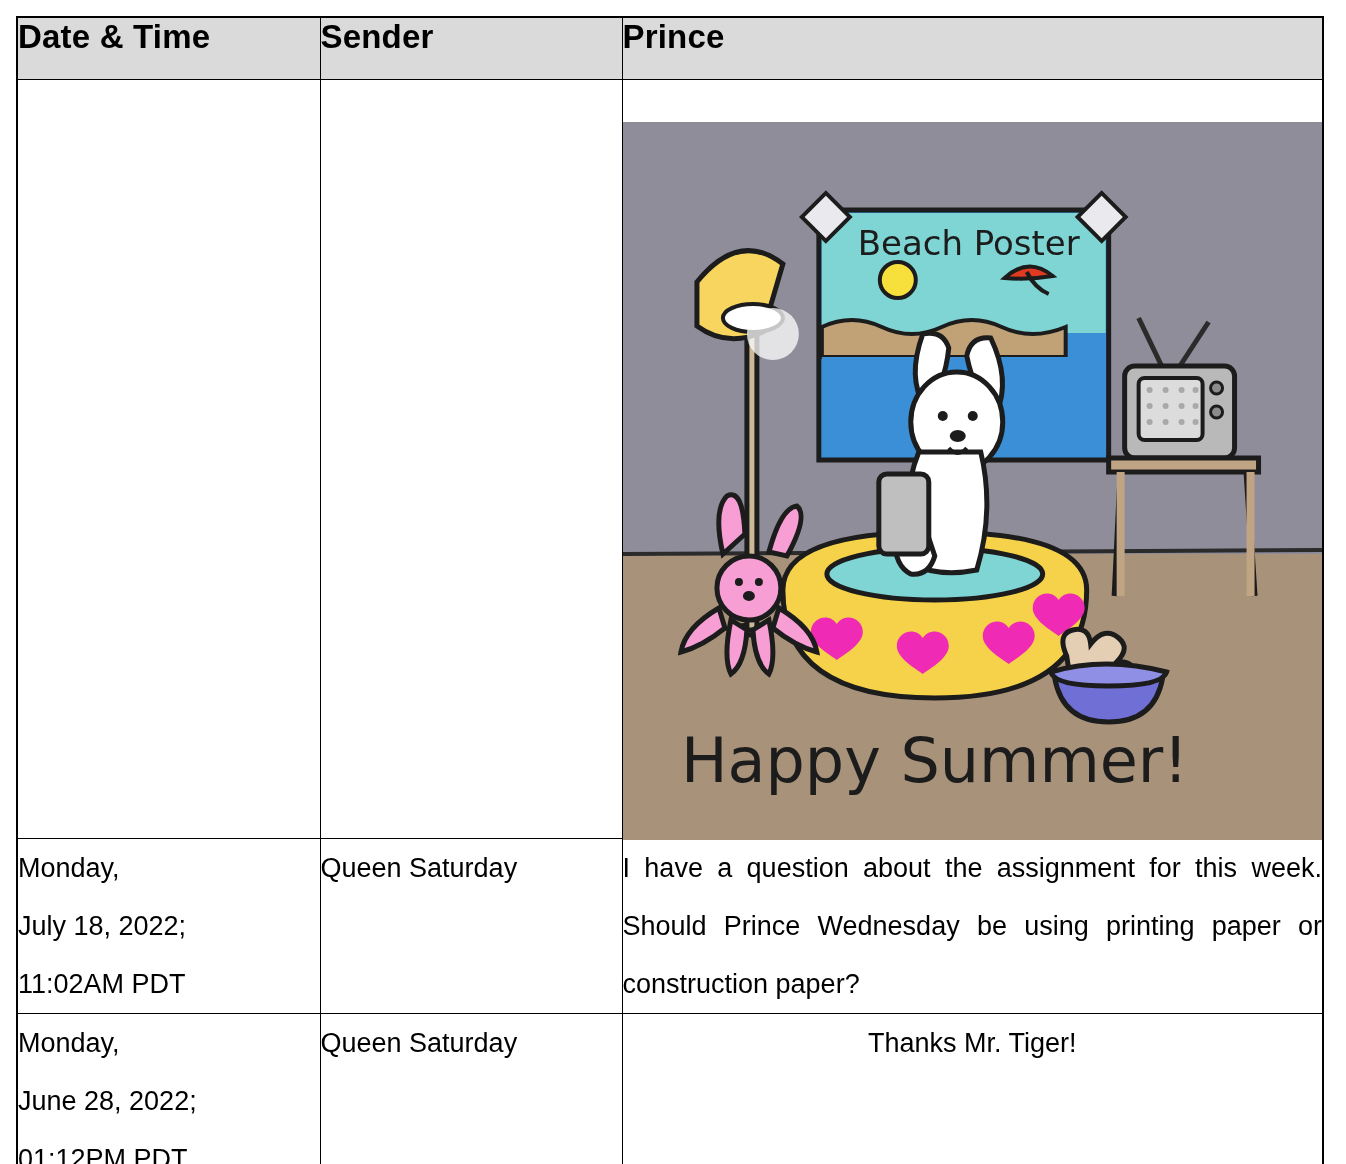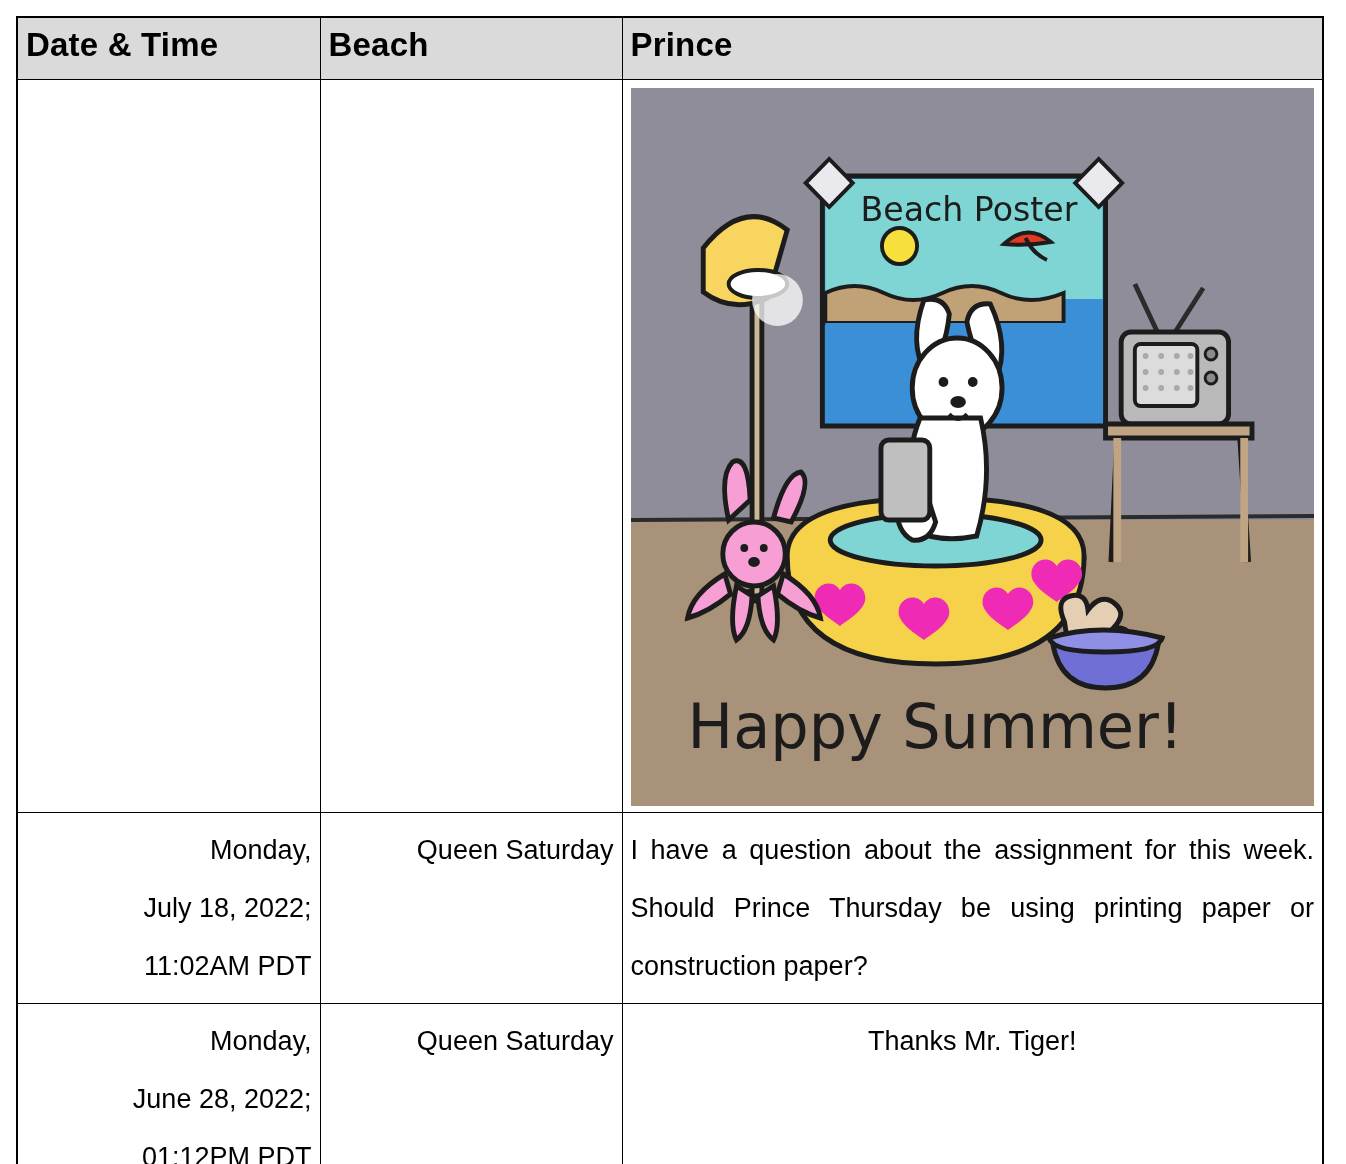--- a/index.html
+++ b/index.html
@@ -23,42 +23,41 @@
   }
   table.msg-table {
     border-collapse: collapse;
     table-layout: fixed;
     width: 1306px;
     border: 2px solid #000;
   }
   table.msg-table td, table.msg-table th {
     border: 1.5px solid #000;
     vertical-align: top;
-    padding: 8px;
+    padding: 0;
   }
   thead th {
     background: #dadada;
     text-align: left;
     font-size: 33px;
     font-weight: bold;
     letter-spacing: 0.2px;
     padding: 14px 0 18px 22px;
     height: 62px;
     box-sizing: border-box;
   }
   col.c-date { width: 303px; }
   col.c-sender { width: 302px; }
   col.c-message { width: 701px; }
 
   td.date-cell, td.sender-cell {
     font-size: 27px;
     line-height: 58px;
     padding: 8px 0 10px 12px;
     white-space: nowrap;
-    text-align: right;
   }
   td.sender-cell { padding-left: 14px; }
   td.message-cell {
     font-size: 27px;
     line-height: 58px;
     padding: 8px 14px 10px 14px;
     text-align: justify;
     text-justify: inter-word;
   }
   td.message-cell.no-justify { text-align: center; margin-left: 32px; }
@@ -66,20 +65,21 @@
     padding: 0;
     background: #ffffff;
   }
   .date-line { display: block; }
 
   
   .illus-wrap {
     width: 100%;
     height: 716px;
     display: block;
+    margin-top: 42px;
   }
   .illus {
     display: block;
     width: 100%;
     height: 718px;
   }
 </style>
 </head>
 <body>
 
@@ -87,21 +87,21 @@
 
   <table class="msg-table">
     <colgroup>
       <col class="c-date">
       <col class="c-sender">
       <col class="c-message">
     </colgroup>
     <thead>
       <tr>
         <th>Date &amp; Time</th>
-        <th>Beach</th>
+        <th>Sender</th>
         <th>Prince</th>
       </tr>
     </thead>
     <tbody>
 
       <tr>
         <td>&nbsp;</td>
         <td>&nbsp;</td>
         <td class="image-cell">
           <div class="illus-wrap">
@@ -222,21 +222,21 @@
         </td>
       </tr>
 
       <tr>
         <td class="date-cell">
           <span class="date-line">Monday,</span>
           <span class="date-line">July 18, 2022;</span>
           <span class="date-line">11:02AM PDT</span>
         </td>
         <td class="sender-cell">Queen Saturday</td>
-        <td class="message-cell">I have a question about the assignment for this week. Should Prince Thursday be using printing paper or construction paper?</td>
+        <td class="message-cell">I have a question about the assignment for this week. Should Prince Wednesday be using printing paper or construction paper?</td>
       </tr>
 
       <tr>
         <td class="date-cell">
           <span class="date-line">Monday,</span>
           <span class="date-line">June 28, 2022;</span>
           <span class="date-line">01:12PM PDT</span>
         </td>
         <td class="sender-cell">Queen Saturday</td>
         <td class="message-cell no-justify">Thanks Mr. Tiger!</td>

